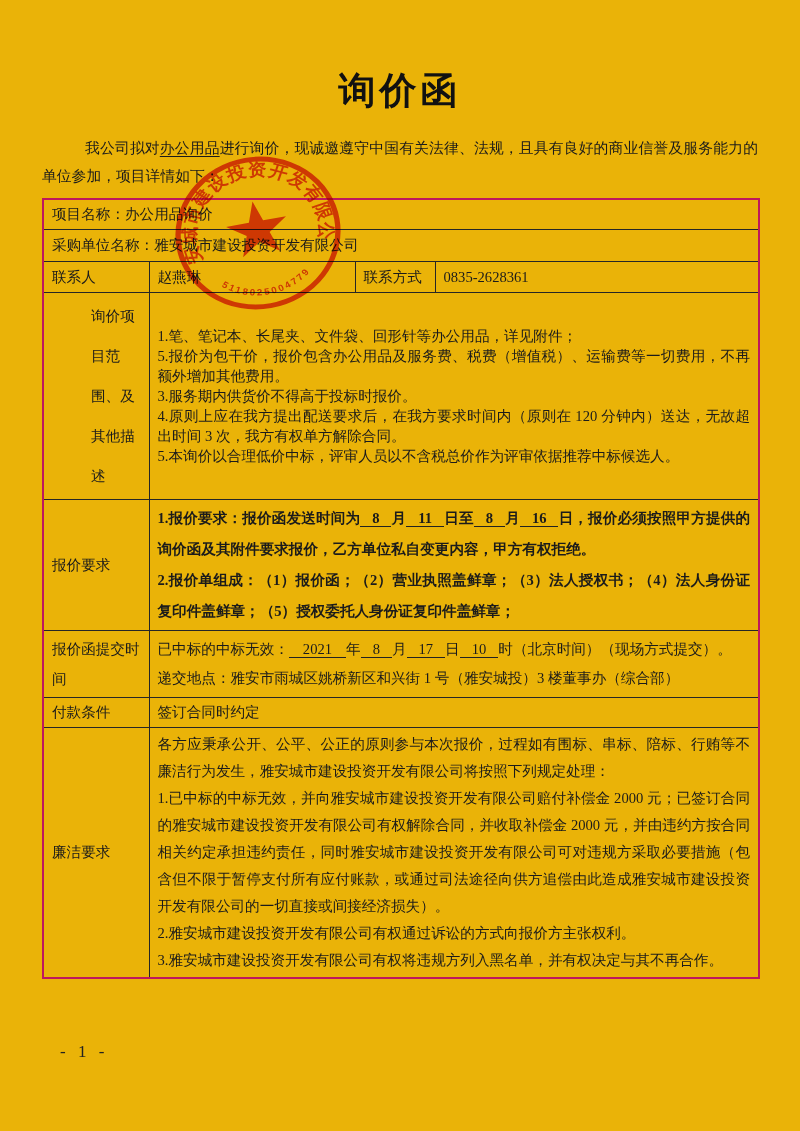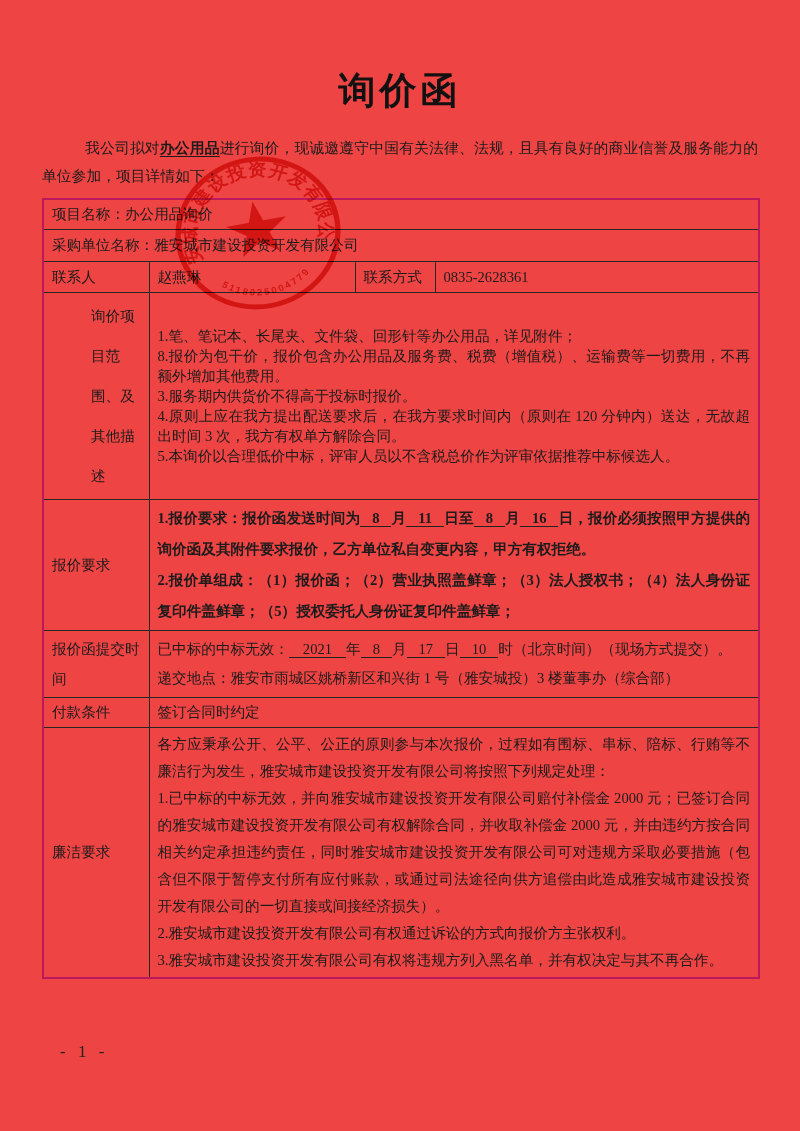--- a/index.html
+++ b/index.html
@@ -2,42 +2,42 @@
 <html><head>
 <meta charset="utf-8">
 <style>
   * { box-sizing: border-box; }
   html,body { margin:0; padding:0; background:#ffffff; }
   .page {
     position: relative;
     width: 800px;
     height: 1131px;
     margin: 0 auto;
-    background: #ef4444;
+    background: #eab308;
     font-family: "Liberation Serif", "DejaVu Serif", serif;
     color: #1b1b1b;
     overflow: hidden;
   }
   .title {
     margin: 0;
     padding-top: 66px;
     text-align: center;
     font-size: 37px;
     font-weight: bold;
     letter-spacing: 4px;
     color: #111;
   }
   .intro {
     margin: 18px 42px 0 42px;
     font-size: 14.8px;
     line-height: 28px;
     text-indent: 43px;
     text-align: justify;
   }
-  .intro .u { text-decoration: underline; text-underline-offset: 3px; font-weight: bold; }
+  .intro .u { text-decoration: underline; text-underline-offset: 3px; }
 
   table.doc {
     position: absolute;
     left: 42px;
     top: 198px;
     width: 716px;
     border-collapse: collapse;
     table-layout: fixed;
     border: 2px solid #be185d;
     font-size: 14.6px;
@@ -131,21 +131,21 @@
       <td class="label-cell">联系人</td>
       <td>赵燕琳</td>
       <td>联系方式</td>
       <td>0835-2628361</td>
     </tr>
 
     <tr class="rD">
       <td class="label-cell">询价项目范围、及其他描述</td>
       <td colspan="3" class="scope-cell">
         <div>1.笔、笔记本、长尾夹、文件袋、回形针等办公用品，详见附件；</div>
-        <div>8.报价为包干价，报价包含办公用品及服务费、税费（增值税）、运输费等一切费用，不再额外增加其他费用。</div>
+        <div>5.报价为包干价，报价包含办公用品及服务费、税费（增值税）、运输费等一切费用，不再额外增加其他费用。</div>
         <div>3.服务期内供货价不得高于投标时报价。</div>
         <div>4.原则上应在我方提出配送要求后，在我方要求时间内（原则在 120 分钟内）送达，无故超出时间 3 次，我方有权单方解除合同。</div>
         <div>5.本询价以合理低价中标，评审人员以不含税总价作为评审依据推荐中标候选人。</div>
       </td>
     </tr>
 
 
 
     <tr class="rG">
       <td class="label-cell">报价要求</td>

